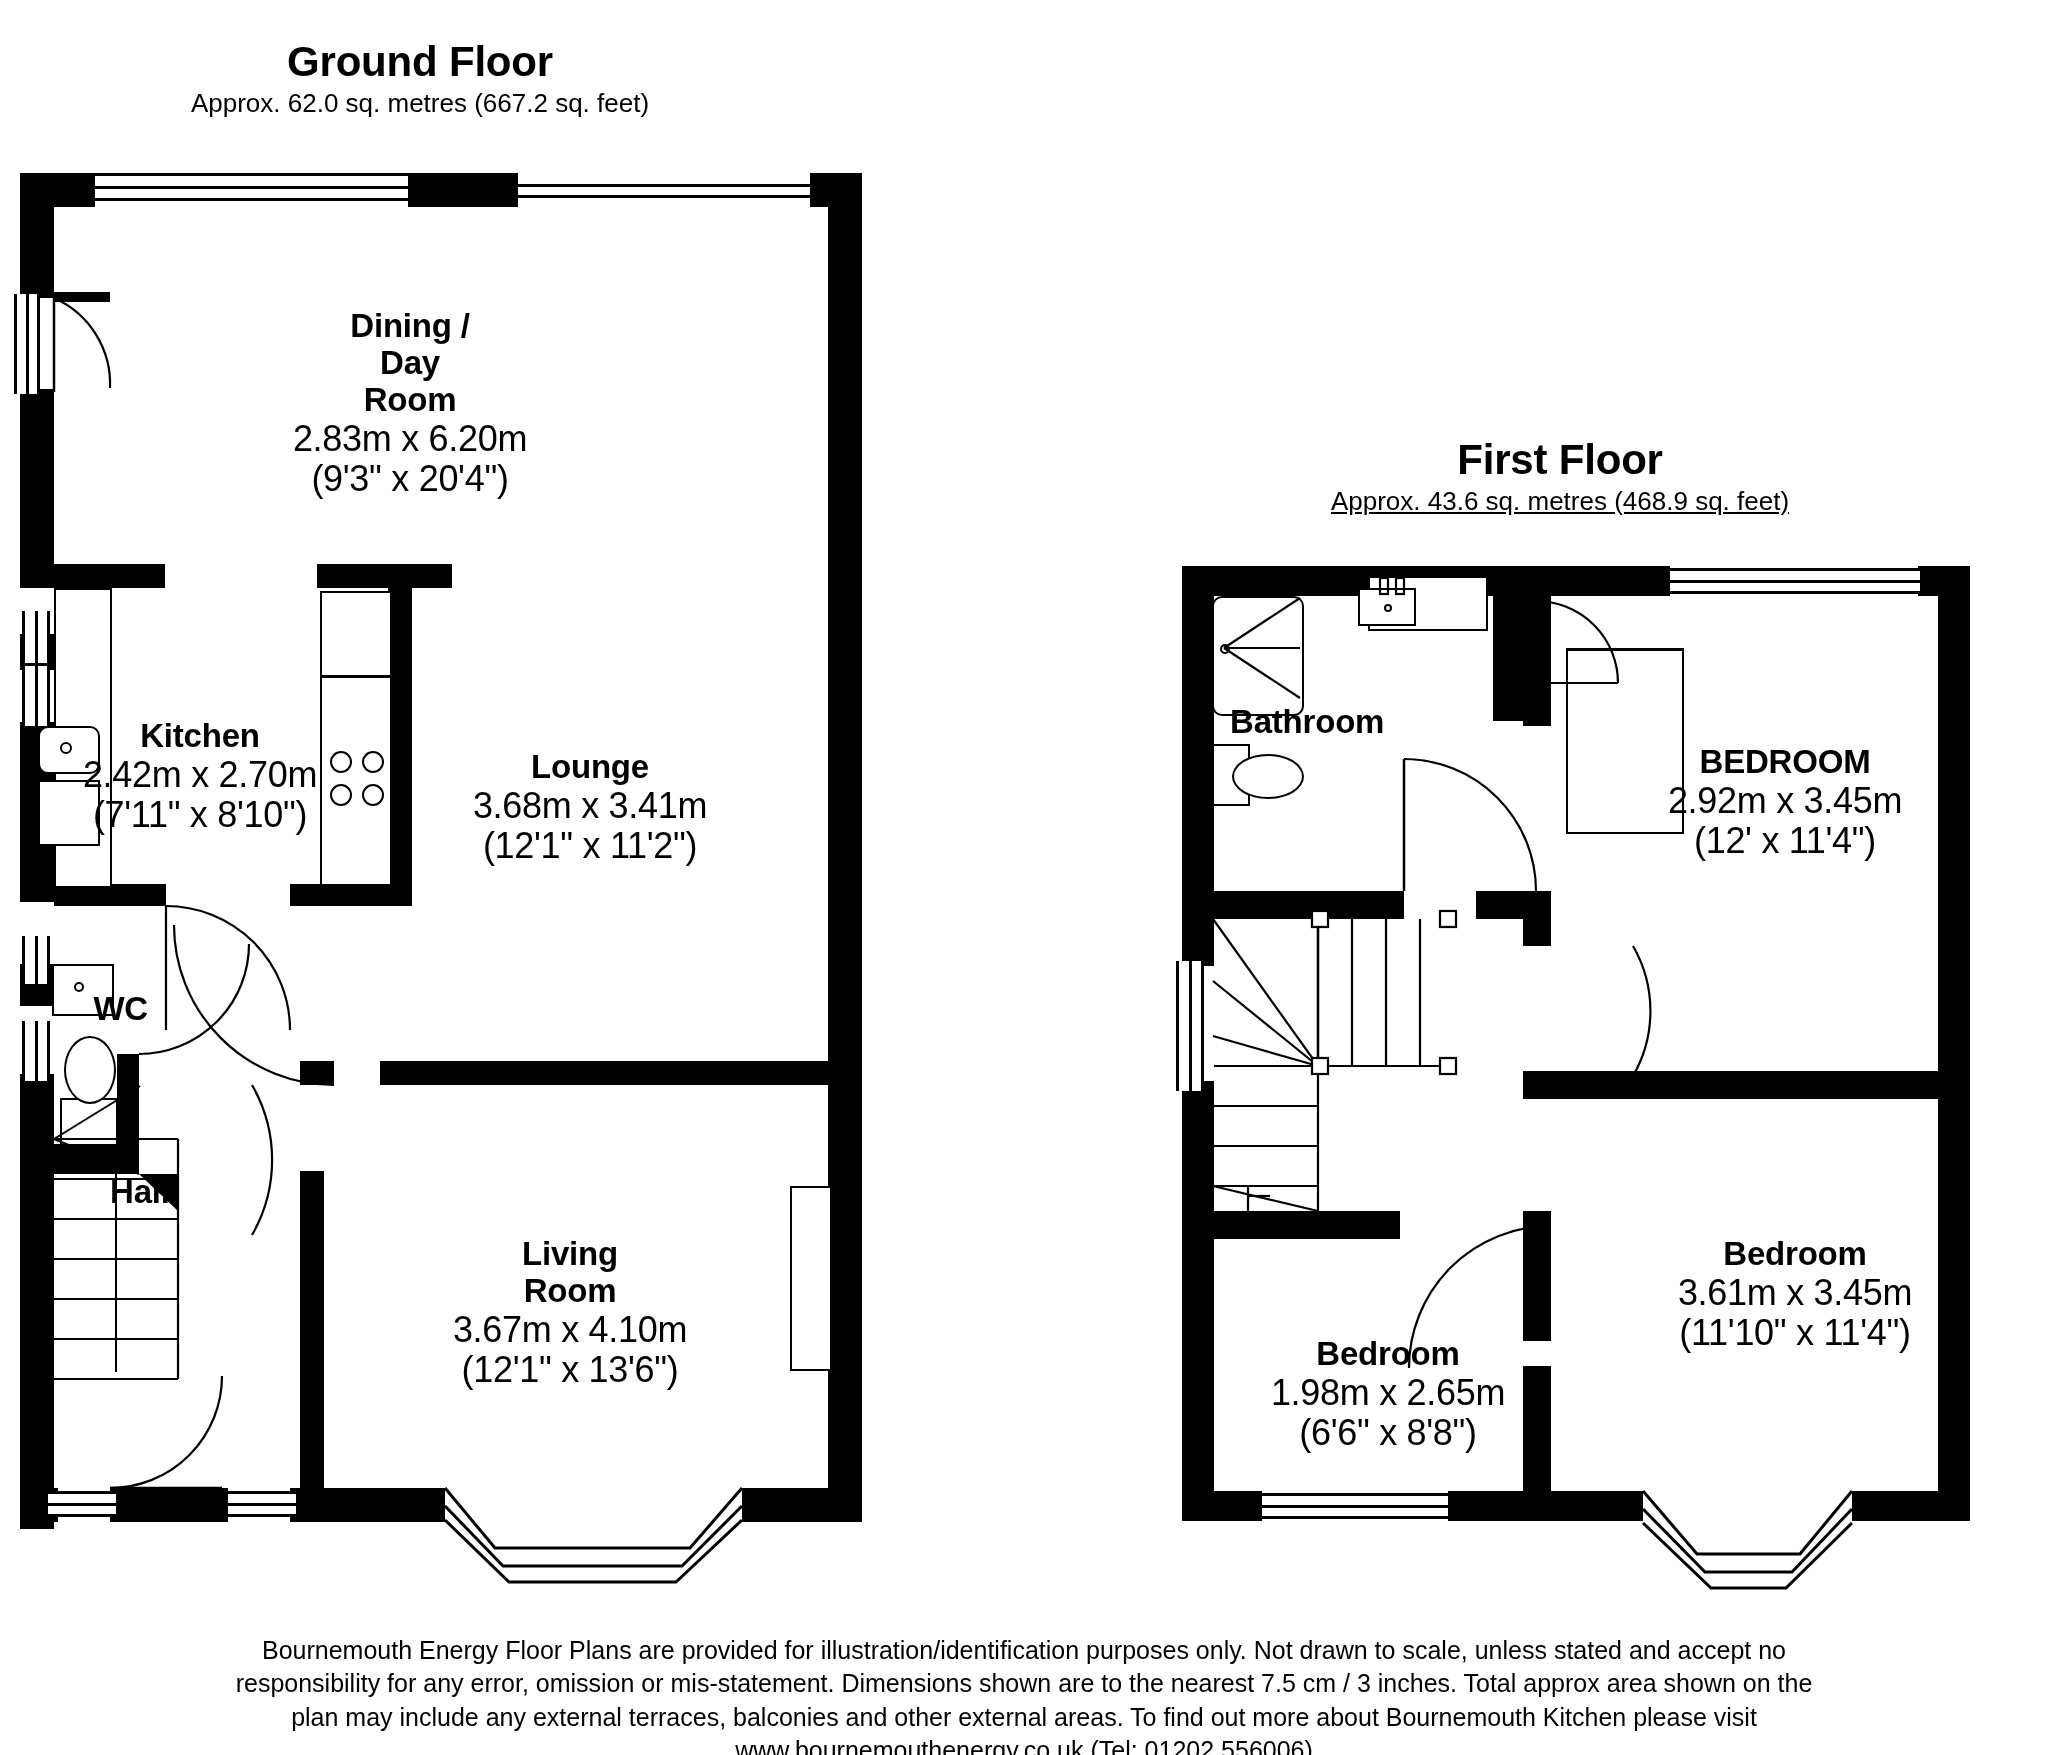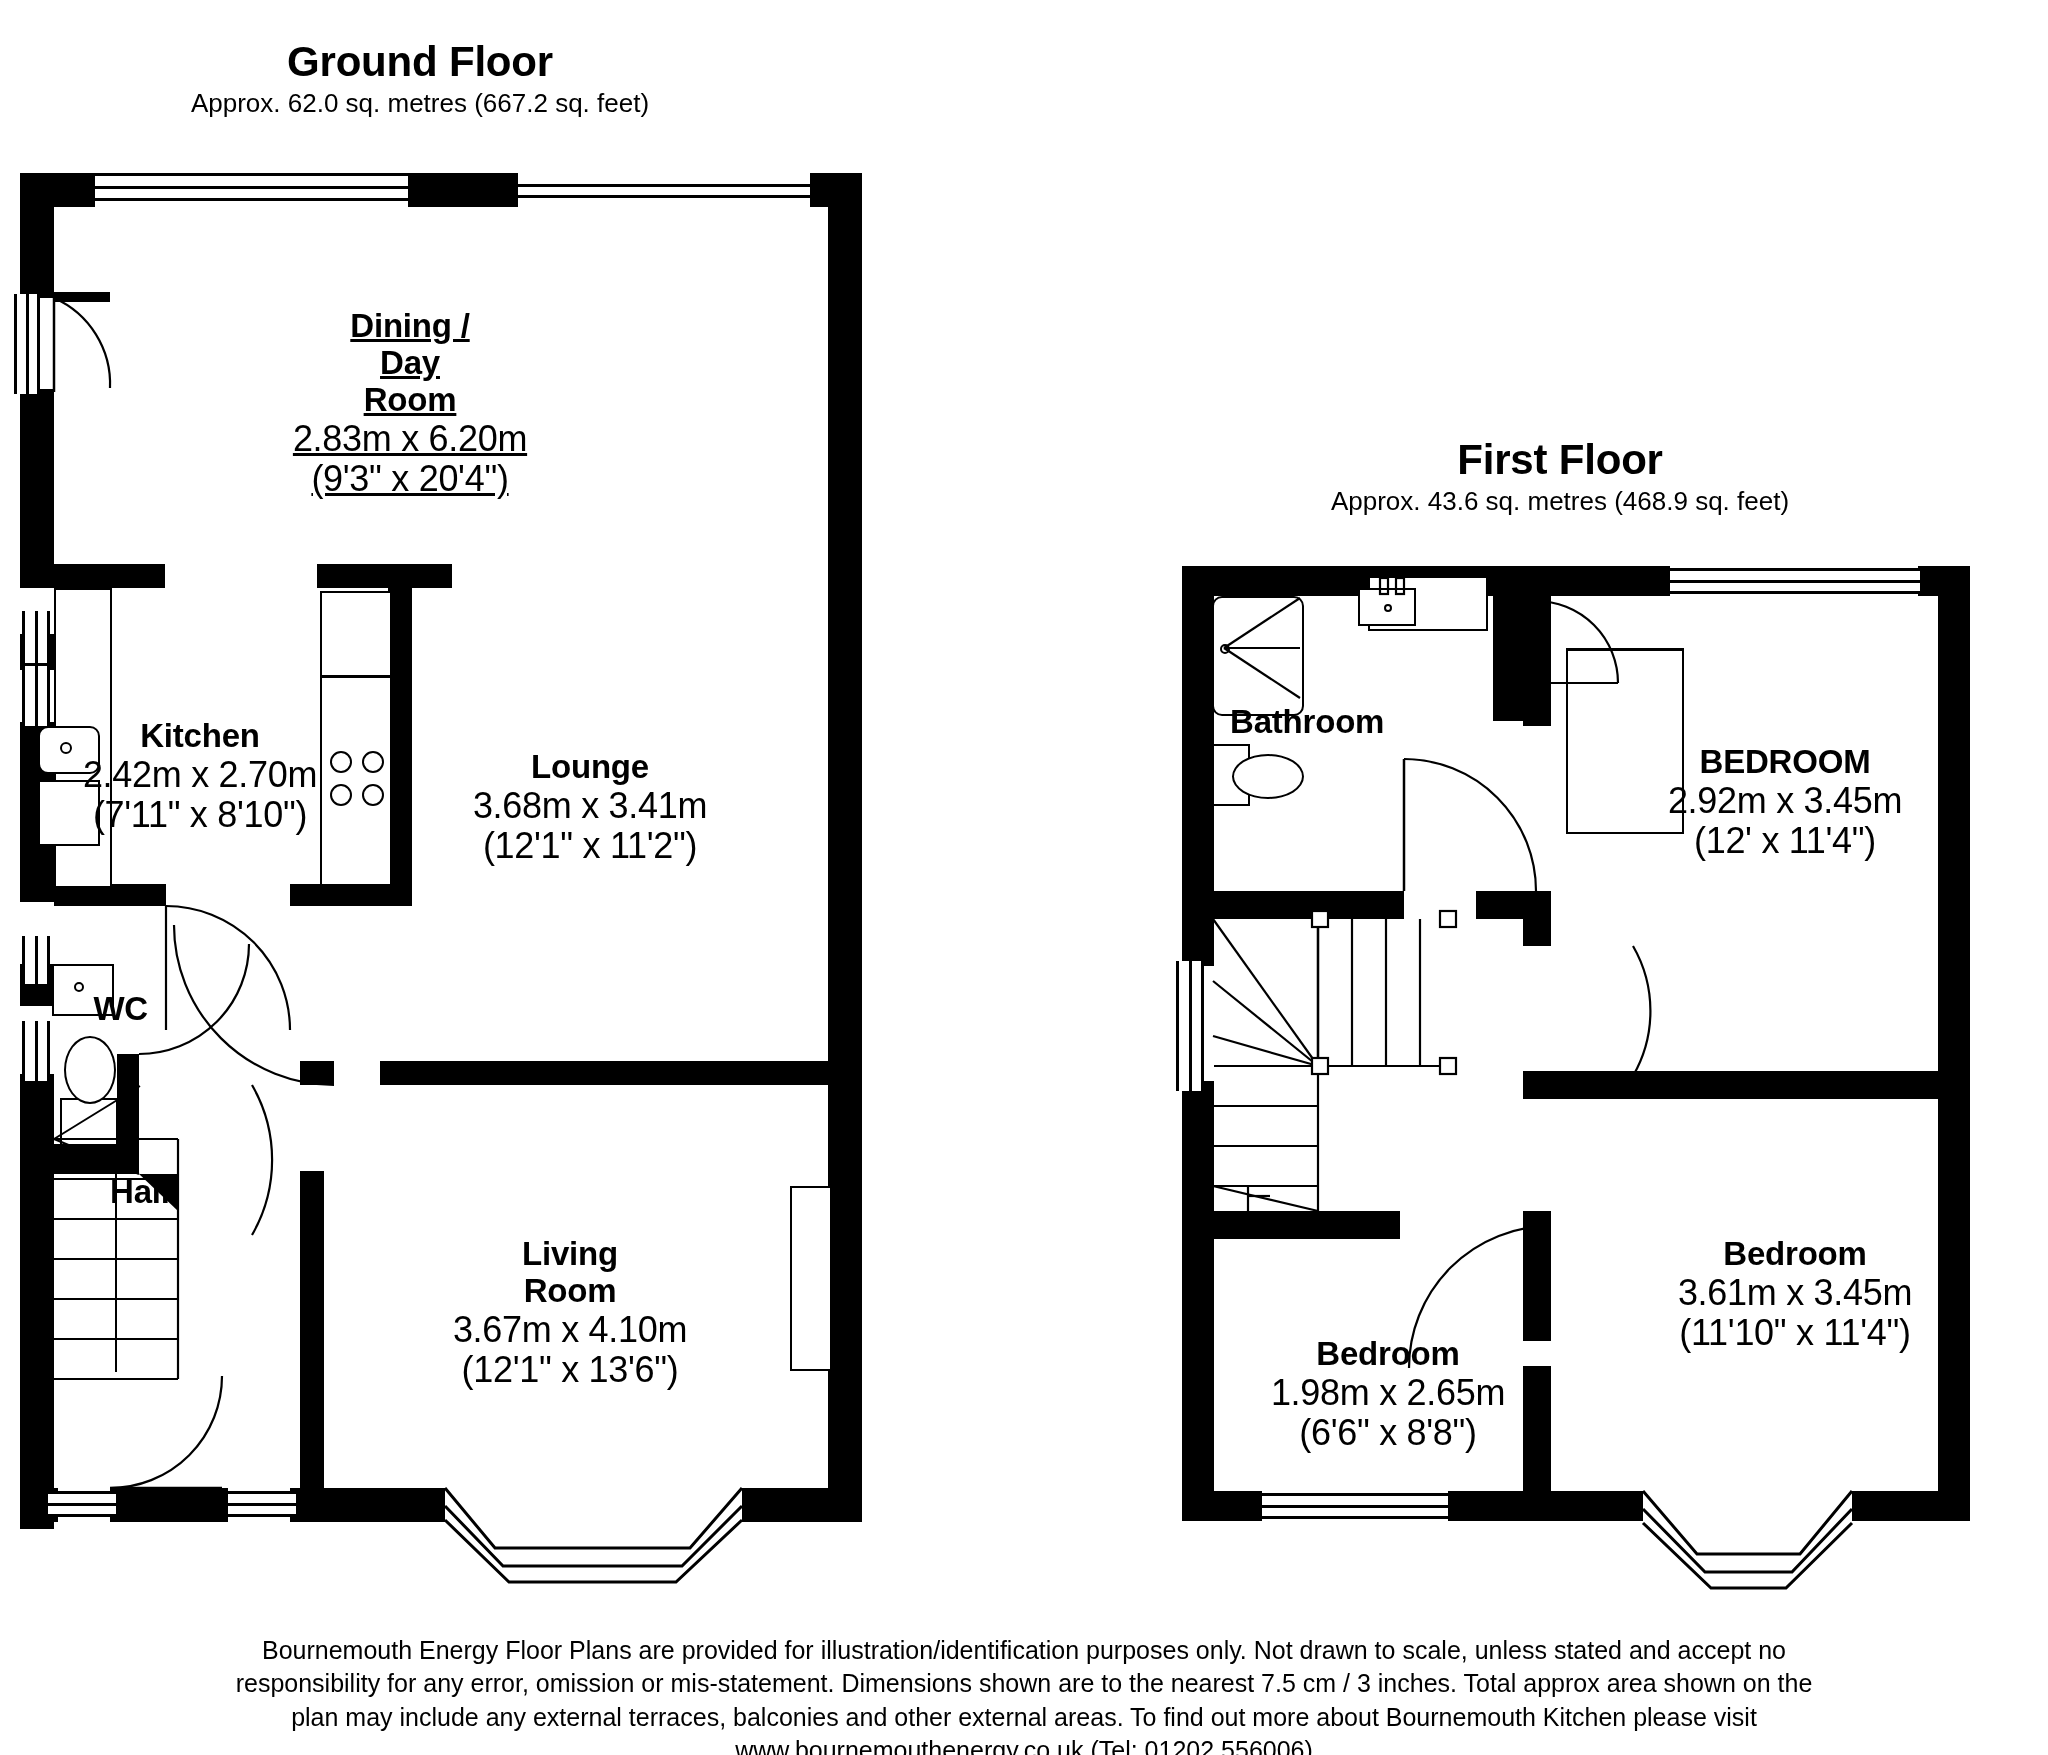--- a/index.html
+++ b/index.html
@@ -151,21 +151,21 @@
 </style>
 </head>
 <body>
 
 <div class="stage">
 
   <div class="floor-title" style="left:60px; top:2px; width:720px;">Ground Floor</div>
   <div class="floor-sub" style="left:60px; top:52px; width:720px;">Approx. 62.0 sq. metres (667.2 sq. feet)</div>
 
   <div class="floor-title" style="left:1200px; top:400px; width:720px;">First Floor</div>
-  <div class="floor-sub" style="left:1200px; top:450px; width:720px;">Approx. 43.6 sq. metres (468.9 sq. feet)</div>
+  <div class="floor-sub" style="left:1200px; top:450px; width:720px;text-decoration:underline;">Approx. 43.6 sq. metres (468.9 sq. feet)</div>
 
   <div class="w" style="left:20px; top:137px; width:34px; height:125px;"></div>
 
   <div class="w" style="left:20px; top:353px; width:34px; height:178px;"></div>
 
   <div class="w" style="left:20px; top:598px; width:34px; height:36px;"></div>
   <div class="w" style="left:20px; top:686px; width:34px; height:180px;"></div>
   <div class="w" style="left:20px; top:928px; width:34px; height:42px;"></div>
   <div class="w" style="left:20px; top:1038px; width:34px; height:65px;"></div>
   <div class="w" style="left:20px; top:1103px; width:34px; height:390px;"></div>
@@ -377,21 +377,21 @@
       <path d="M 1248 1160 L 1270 1160"></path>
 
       <path d="M 1566 613 L 1684 613" stroke-width="2.2"></path>
 
       <path d="M 1643 1455 L 1697 1518 L 1800 1518 L 1852 1455" stroke-width="3"></path>
       <path d="M 1643 1473 L 1705 1536 L 1792 1536 L 1852 1473" stroke-width="3"></path>
       <path d="M 1643 1487 L 1711 1552 L 1786 1552 L 1852 1487" stroke-width="3"></path>
     </g>
   </svg>
 
-  <div class="room-label" style="left:240px; top:272px; width:340px;text-decoration:underline;">
+  <div class="room-label" style="left:240px; top:272px; width:340px;">
     <span class="rname">Dining /</span>
     <span class="rname">Day</span>
     <span class="rname">Room</span>
     <span class="rdim">2.83m x 6.20m</span>
     <span class="rdim">(9'3" x 20'4")</span>
   </div>
 
   <div class="room-label" style="left:35px; top:682px; width:330px;">
     <span class="rname">Kitchen</span>
     <span class="rdim">2.42m x 2.70m</span>

